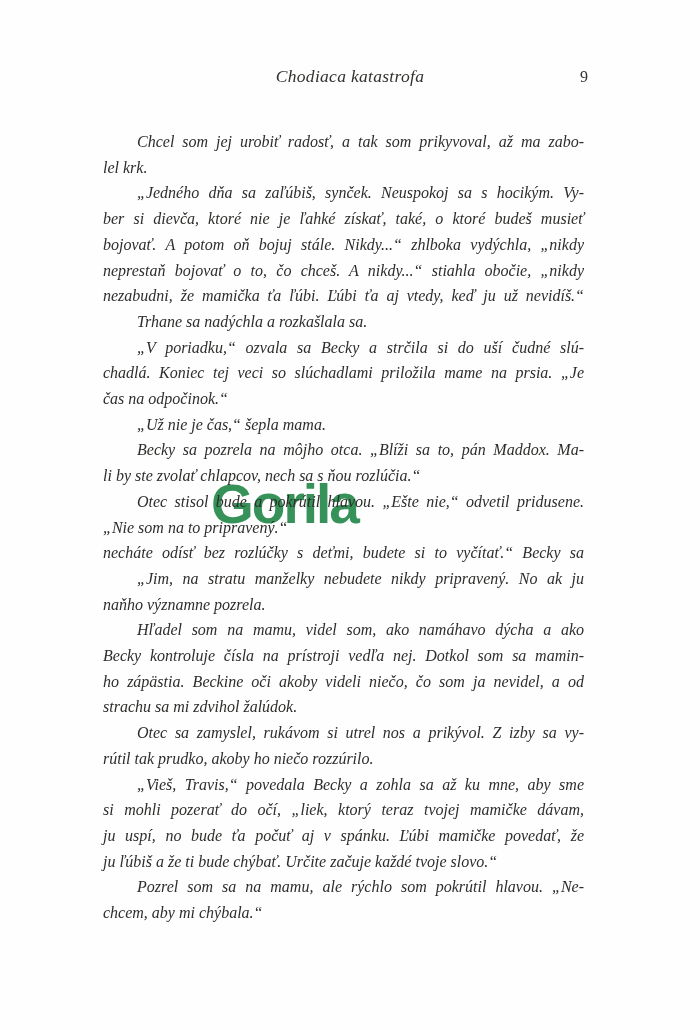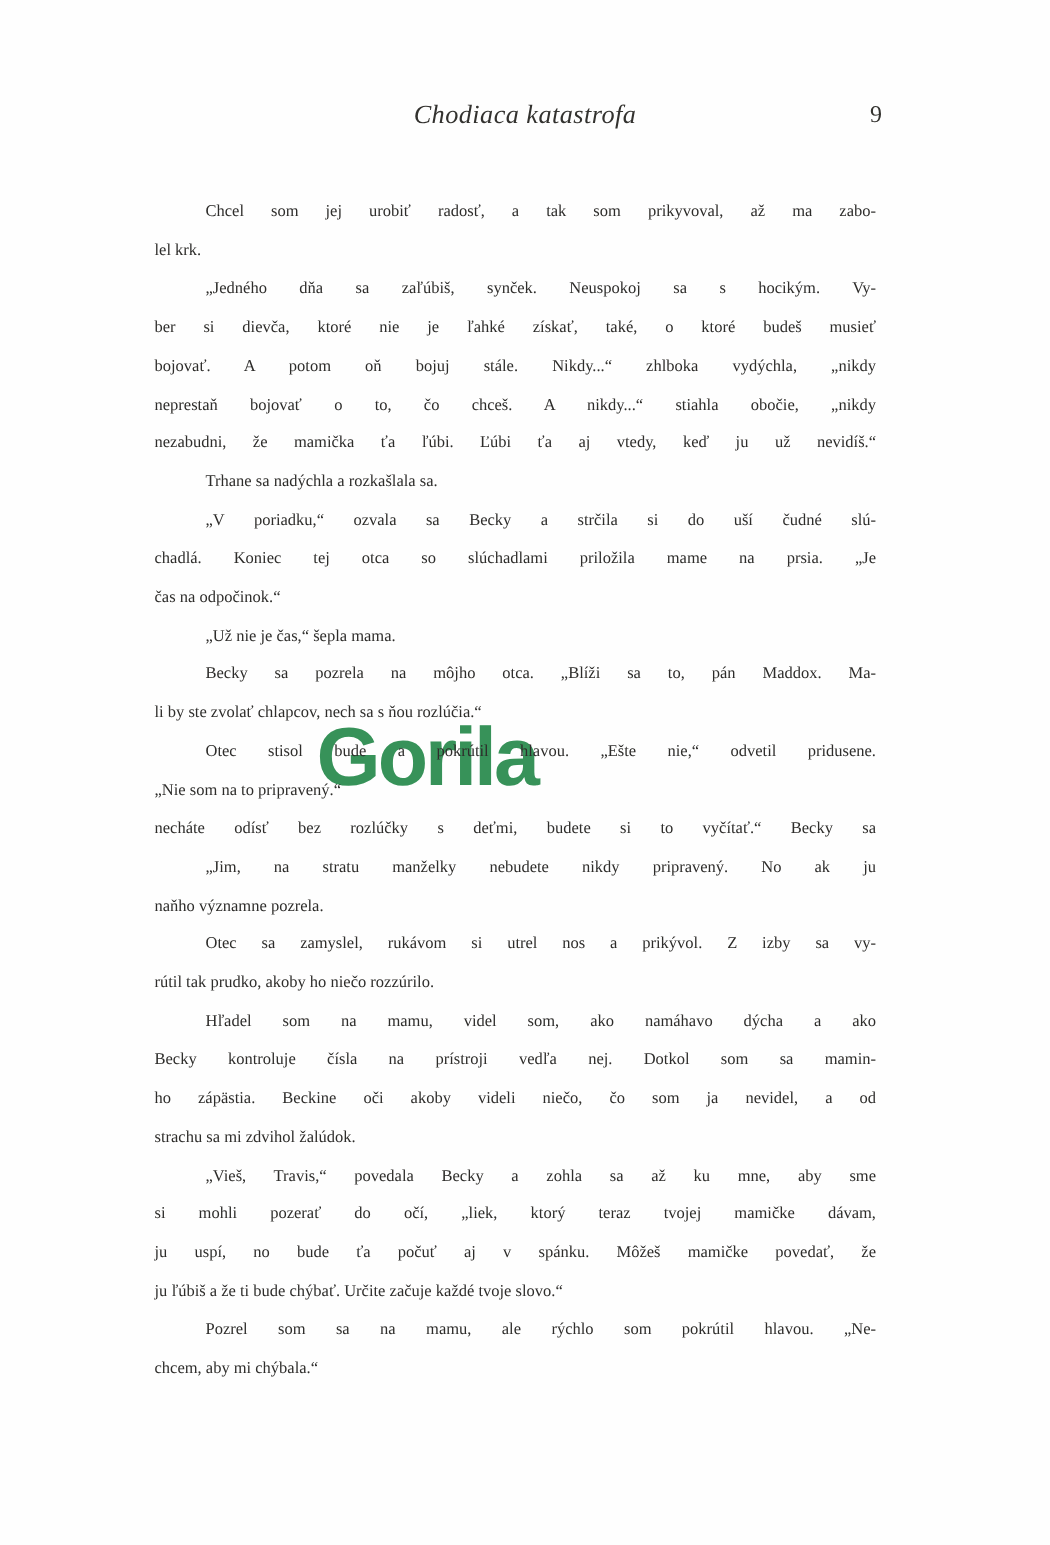--- a/index.html
+++ b/index.html
@@ -49,22 +49,23 @@
     color: #15803d;
     opacity: 0.85;
     user-select: none;
   }
   .page-body {
     position: absolute;
     top: 129px;
     left: 103px;
     right: 116px;
     z-index: 1;
-    font-size: 11px;
+    font-size: 16px;
     line-height: 25.7px;
+    font-style: italic;
   }
   .para { margin: 0; }
   .para .line {
     text-align: justify;
     text-align-last: justify;
     white-space: normal;
   }
   .para .line.first { text-indent: 34px; }
   .para .line.plast {
     text-align: center;
@@ -88,53 +89,53 @@
         <div class="line">ber si dievča, ktoré nie je ľahké získať, také, o ktoré budeš musieť</div>
         <div class="line">bojovať. A potom oň bojuj stále. Nikdy...“ zhlboka vydýchla, „nikdy</div>
         <div class="line">neprestaň bojovať o to, čo chceš. A nikdy...“ stiahla obočie, „nikdy</div>
         <div class="line">nezabudni, že mamička ťa ľúbi. Ľúbi ťa aj vtedy, keď ju už nevidíš.“</div>
       </div>
       <div class="para">
         <div class="line first plast">Trhane sa nadýchla a rozkašlala sa.</div>
       </div>
       <div class="para">
         <div class="line first">„V poriadku,“ ozvala sa Becky a strčila si do uší čudné slú-</div>
-        <div class="line">chadlá. Koniec tej otca so slúchadlami priložila mame na prsia. „Je</div>
+        <div class="line">chadlá. Koniec tej veci so slúchadlami priložila mame na prsia. „Je</div>
         <div class="line plast">čas na odpočinok.“</div>
       </div>
       <div class="para">
         <div class="line first plast">„Už nie je čas,“ šepla mama.</div>
       </div>
       <div class="para">
         <div class="line first">Becky sa pozrela na môjho otca. „Blíži sa to, pán Maddox. Ma-</div>
         <div class="line plast">li by ste zvolať chlapcov, nech sa s ňou rozlúčia.“</div>
       </div>
       <div class="para">
         <div class="line first">Otec stisol bude a pokrútil hlavou. „Ešte nie,“ odvetil pridusene.</div>
         <div class="line plast">„Nie som na to pripravený.“</div>
       </div>
       <div class="para">
         <div class="line">necháte odísť bez rozlúčky s deťmi, budete si to vyčítať.“ Becky sa</div>
         <div class="line first">„Jim, na stratu manželky nebudete nikdy pripravený. No ak ju</div>
         <div class="line plast">naňho významne pozrela.</div>
       </div>
       <div class="para">
-        <div class="line first">Otec sa zamyslel, rukávom si utrel nos a prikývol. Z izby sa vy-</div>
-        <div class="line plast">rútil tak prudko, akoby ho niečo rozzúrilo.</div>
-      </div>
-      <div class="para">
         <div class="line first">Hľadel som na mamu, videl som, ako namáhavo dýcha a ako</div>
         <div class="line">Becky kontroluje čísla na prístroji vedľa nej. Dotkol som sa mamin-</div>
         <div class="line">ho zápästia. Beckine oči akoby videli niečo, čo som ja nevidel, a od</div>
         <div class="line plast">strachu sa mi zdvihol žalúdok.</div>
       </div>
       <div class="para">
+        <div class="line first">Otec sa zamyslel, rukávom si utrel nos a prikývol. Z izby sa vy-</div>
+        <div class="line plast">rútil tak prudko, akoby ho niečo rozzúrilo.</div>
+      </div>
+      <div class="para">
         <div class="line first">„Vieš, Travis,“ povedala Becky a zohla sa až ku mne, aby sme</div>
         <div class="line">si mohli pozerať do očí, „liek, ktorý teraz tvojej mamičke dávam,</div>
-        <div class="line">ju uspí, no bude ťa počuť aj v spánku. Môžeš mamičke povedať, že</div>
+        <div class="line">ju uspí, no bude ťa počuť aj v spánku. Ľúbi mamičke povedať, že</div>
         <div class="line plast">ju ľúbiš a že ti bude chýbať. Určite začuje každé tvoje slovo.“</div>
       </div>
       <div class="para">
         <div class="line first">Pozrel som sa na mamu, ale rýchlo som pokrútil hlavou. „Ne-</div>
         <div class="line plast">chcem, aby mi chýbala.“</div>
       </div>
     </div>
 </div>
 
 </body></html>

